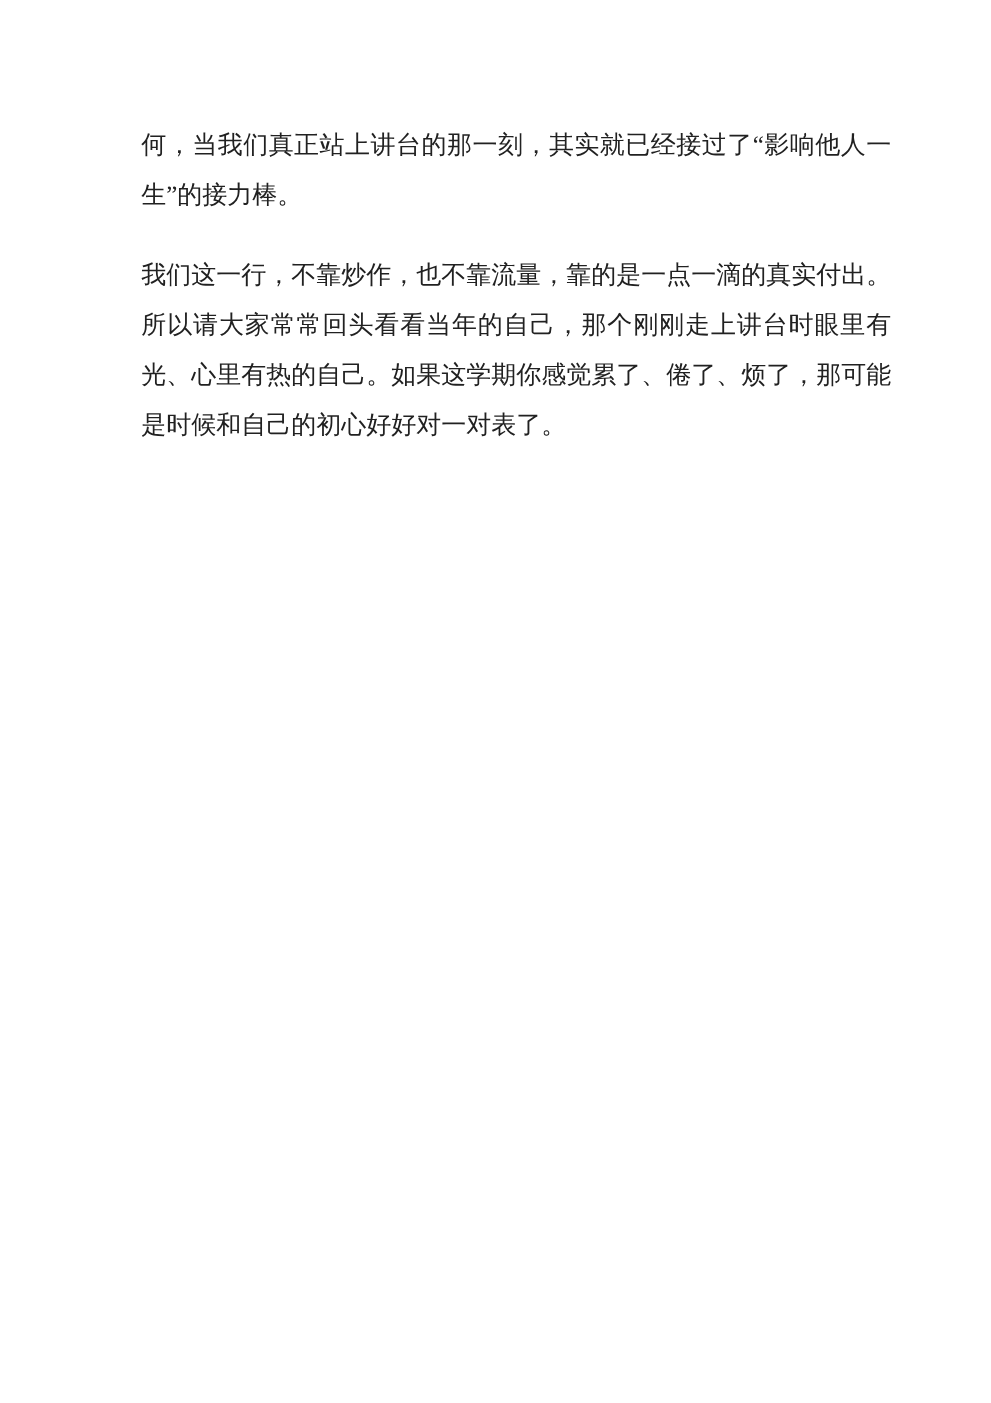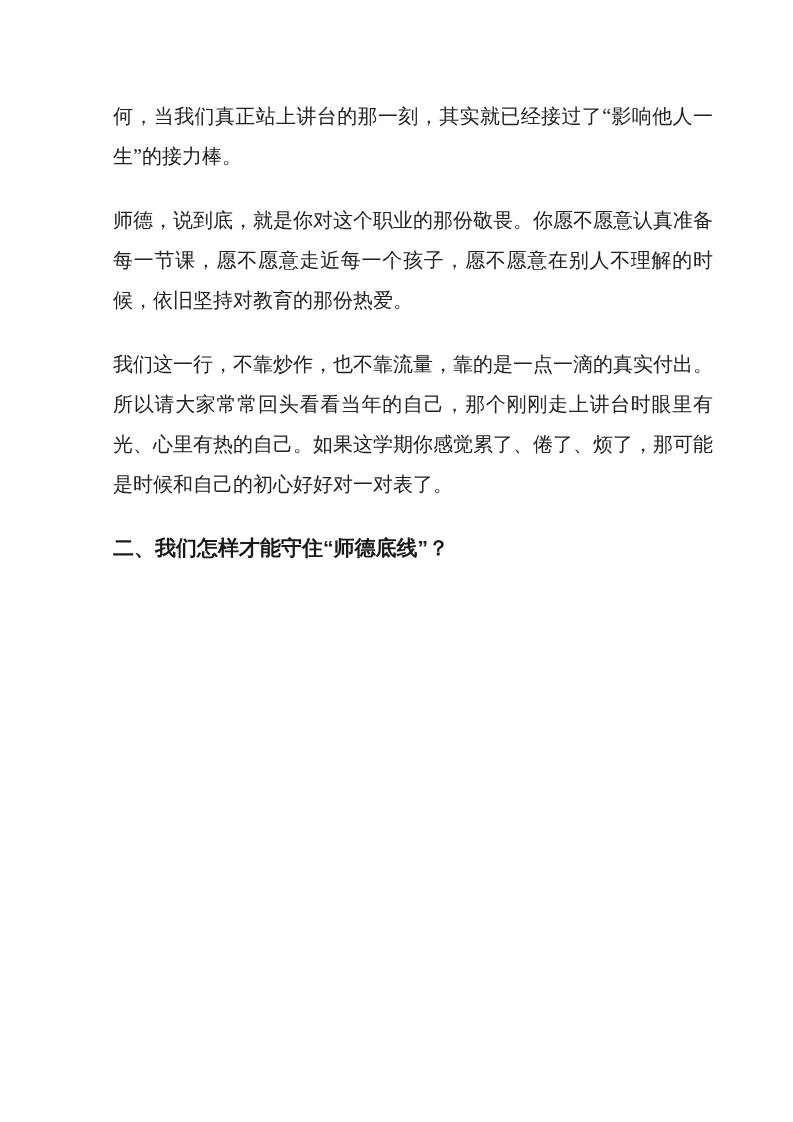--- a/index.html
+++ b/index.html
@@ -41,19 +41,17 @@
     margin: 0 0 24px 0;
   }
 </style>
 </head>
 <body>
 
 <div class="doc-page">
   <p class="body-para">何，当我们真正站上讲台的那一刻，其实就已经接过了“影响他人一生”的接力棒。</p>
 
 
-  <p class="body-para">师德，说到底，就是你对这个职业的那份敬畏。你愿不愿意认真准备每一节课，愿不愿意走近每一个孩子，愿不愿意在别人不理解的时候，依旧坚持对教育的那份热爱。</p>
 
   <p class="body-para">我们这一行，不靠炒作，也不靠流量，靠的是一点一滴的真实付出。所以请大家常常回头看看当年的自己，那个刚刚走上讲台时眼里有光、心里有热的自己。如果这学期你感觉累了、倦了、烦了，那可能是时候和自己的初心好好对一对表了。</p>
 
-  <h2 class="section-heading">二、我们怎样才能守住“师德底线”？</h2>
 
 </div>
 
 </body></html>

